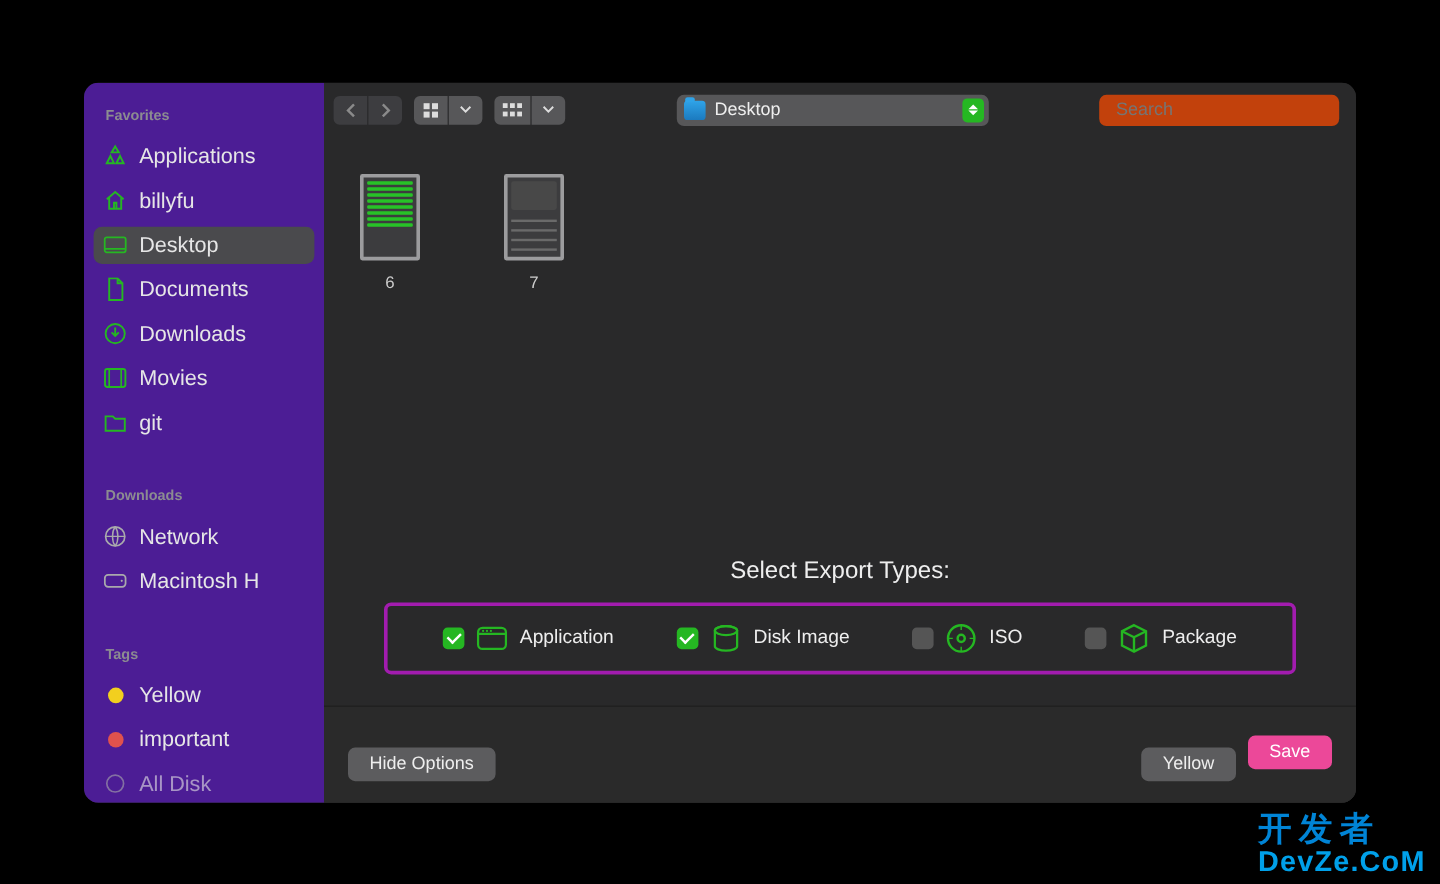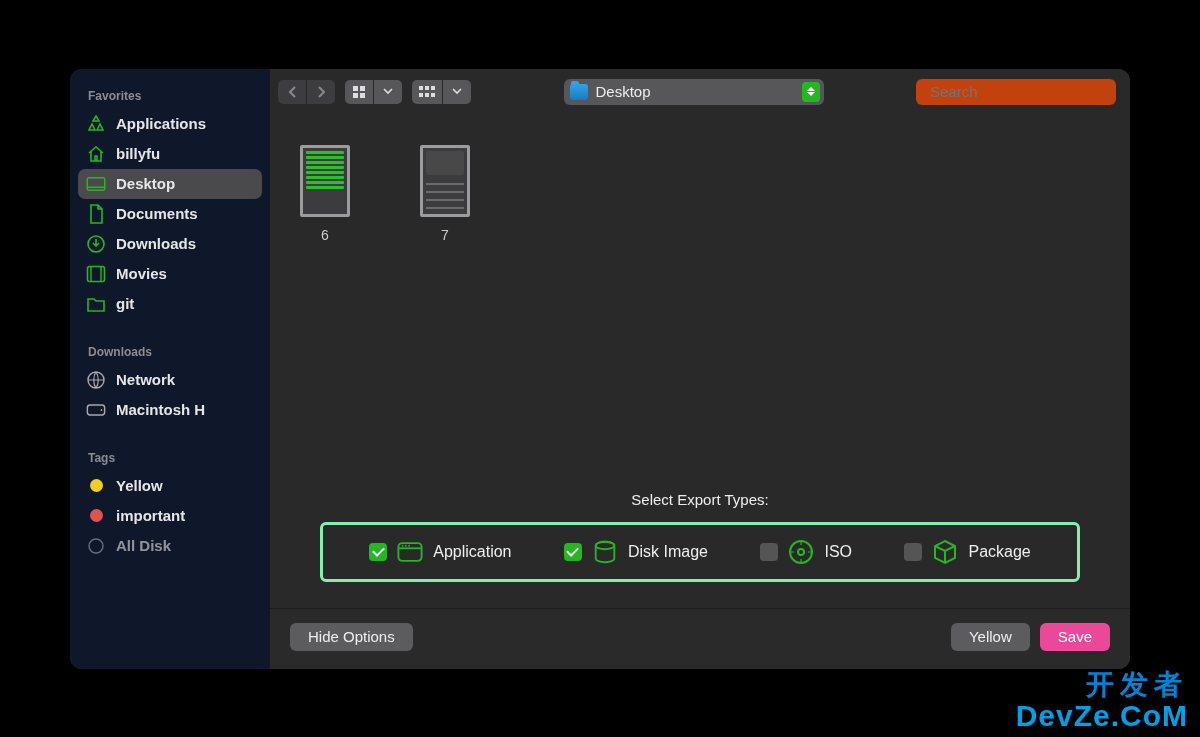--- a/index.html
+++ b/index.html
@@ -1,20 +1,20 @@
 <!DOCTYPE html>
 <html><head>
 <meta charset="utf-8">
 <style>
 * { box-sizing: border-box; margin: 0; padding: 0; font-family: -apple-system, BlinkMacSystemFont, "Segoe UI", Helvetica, Arial, sans-serif; }
 body { background: #000; width: 1200px; height: 737px; display: flex; align-items: center; justify-content: center; position: relative; }
 .dialog { width: 1060px; height: 600px; background: #2a2a2a; border-radius: 12px; box-shadow: 0 30px 80px rgba(0,0,0,.7); display: flex; overflow: hidden; position: relative; }
-.sidebar { width: 200px; background: #0f172a; padding: 12px 0 0 0; display: flex; flex-direction: column; overflow: hidden;}
+.sidebar { width: 200px; background: #4c1d95; padding: 12px 0 0 0; display: flex; flex-direction: column; overflow: hidden; justify-content: space-between;}
 .section-head { color: #8c8c91; font-size: 12px; font-weight: 600; padding: 8px 18px 6px 18px; }
-.side-item { display: flex; align-items: center; gap: 10px; padding: 5px 16px; color: #e6e6e6; font-size: 15px; cursor: pointer; font-weight: bold; }
+.side-item { display: flex; align-items: center; gap: 10px; padding: 5px 16px; color: #e6e6e6; font-size: 18px; cursor: pointer; }
 .side-item.selected { background: #4a4a4d; border-radius: 7px; margin: 0 8px; padding: 5px 8px; }
 .side-item .icon { width: 20px; height: 20px; display:flex; align-items:center; justify-content:center; flex-shrink:0; }
 .side-item svg { display:block; }
 .tag-dot { width: 13px; height: 13px; border-radius: 50%; }
 .section-gap { height: 18px; }
 
 .main { flex:1; background: #29292a; display:flex; flex-direction:column; }
 .toolbar { display:flex; align-items:center; gap: 10px; padding: 10px 14px 10px 8px; }
 .tb-group { display:flex; }
 .tb-btn { background:#575759; height:24px; min-width:28px; border-radius:5px; display:flex; align-items:center; justify-content:center; color:#ccc; cursor:pointer; padding:0 6px; }
@@ -34,38 +34,38 @@
 .search input { background:transparent; border:none; outline:none; color:#eee; font-size:15px; flex:1; }
 
 .files-area { flex:1; padding: 30px 20px 10px 30px; display:flex; gap: 70px; align-items:flex-start; }
 .file-item { display:flex; flex-direction:column; align-items:center; gap:10px; cursor:pointer; }
 .thumb { width:50px; height:72px; background:#3c3c3e; border:3px solid #9c9c9e; border-radius:2px; padding:3px; display:flex; flex-direction:column; gap:2px; }
 .thumb .row { height:3px; background:#27c227; border-radius:1px; }
 .thumb.t2 .rowblock{height:24px;background:#484848;border-radius:2px;margin-bottom:4px;}
 .thumb.t2 .line{height:2px;background:#6a6a6a;margin:2px 0;}
 .file-item .caption { color:#ccc; font-size:14px; }
 
-.export-head { text-align:center; color:#eee; font-size:15px; margin: 0 20px 14px 20px; }
-.export-box { margin: 0 50px 26px 50px; border:3px solid #86efac; border-radius:6px; padding: 16px 20px; display:flex; align-items:center; justify-content:space-around; }
+.export-head { text-align:center; color:#eee; font-size:20px; margin: 0 20px 14px 20px; }
+.export-box { margin: 0 50px 26px 50px; border:3px solid #a21caf; border-radius:6px; padding: 16px 20px; display:flex; align-items:center; justify-content:space-around; }
 .export-opt { display:flex; align-items:center; gap:10px; color:#eee; font-size:16px; }
 .cbox { width:18px; height:18px; border-radius:4px; display:flex; align-items:center; justify-content:center; cursor:pointer; }
 .cbox.checked { background:#25b722; }
 .cbox.checked::after { content:""; width:5px; height:9px; border-right:2px solid #fff; border-bottom:2px solid #fff; transform:rotate(45deg); margin-top:-2px; }
 .cbox.unchecked { background:#555; }
 .type-icon { width:26px; height:22px; display:flex; align-items:center; justify-content:center; }
 
 .footer { background:#2a2a2a; padding: 14px 20px 18px 20px; display:flex; align-items:center; gap:10px; border-top:1px solid #1e1e1e; }
 .footer-btn { height:28px; border-radius:6px; padding:0 18px; font-size:15px; display:flex; align-items:center; cursor:pointer; border:none; }
-.btn-gray { background:#5c5c5e; color:#eee; }
+.btn-gray { background:#5c5c5e; color:#eee;margin-top:20px; }
 .btn-green { background:#ec4899; color:#fff; font-weight:500; }
 .footer .spacer { flex:1; }
 
-.watermark { position:absolute; right:12px; bottom:6px; text-align:right; font-family: "Microsoft YaHei", sans-serif; line-height:1.05;margin-left:44px; }
+.watermark { position:absolute; right:12px; bottom:6px; text-align:left; font-family: "Microsoft YaHei", sans-serif; line-height:1.05;margin-left:44px; }
 .watermark .l1 { color:#0084d6; font-size:28px; letter-spacing:6px; font-weight:600; text-shadow:0 0 2px rgba(0,0,0,.4);}
-.watermark .l2 { color:#00a0e9; font-size:30px; font-weight:600; letter-spacing:1px; }
+.watermark .l2 { color:#00a0e9; font-size:24px; font-weight:600; letter-spacing:1px; }
 </style>
 </head>
 <body>
 
 <div class="dialog">
 
   <div class="sidebar">
     <div class="section-head">Favorites</div>
 
     <div class="side-item">

